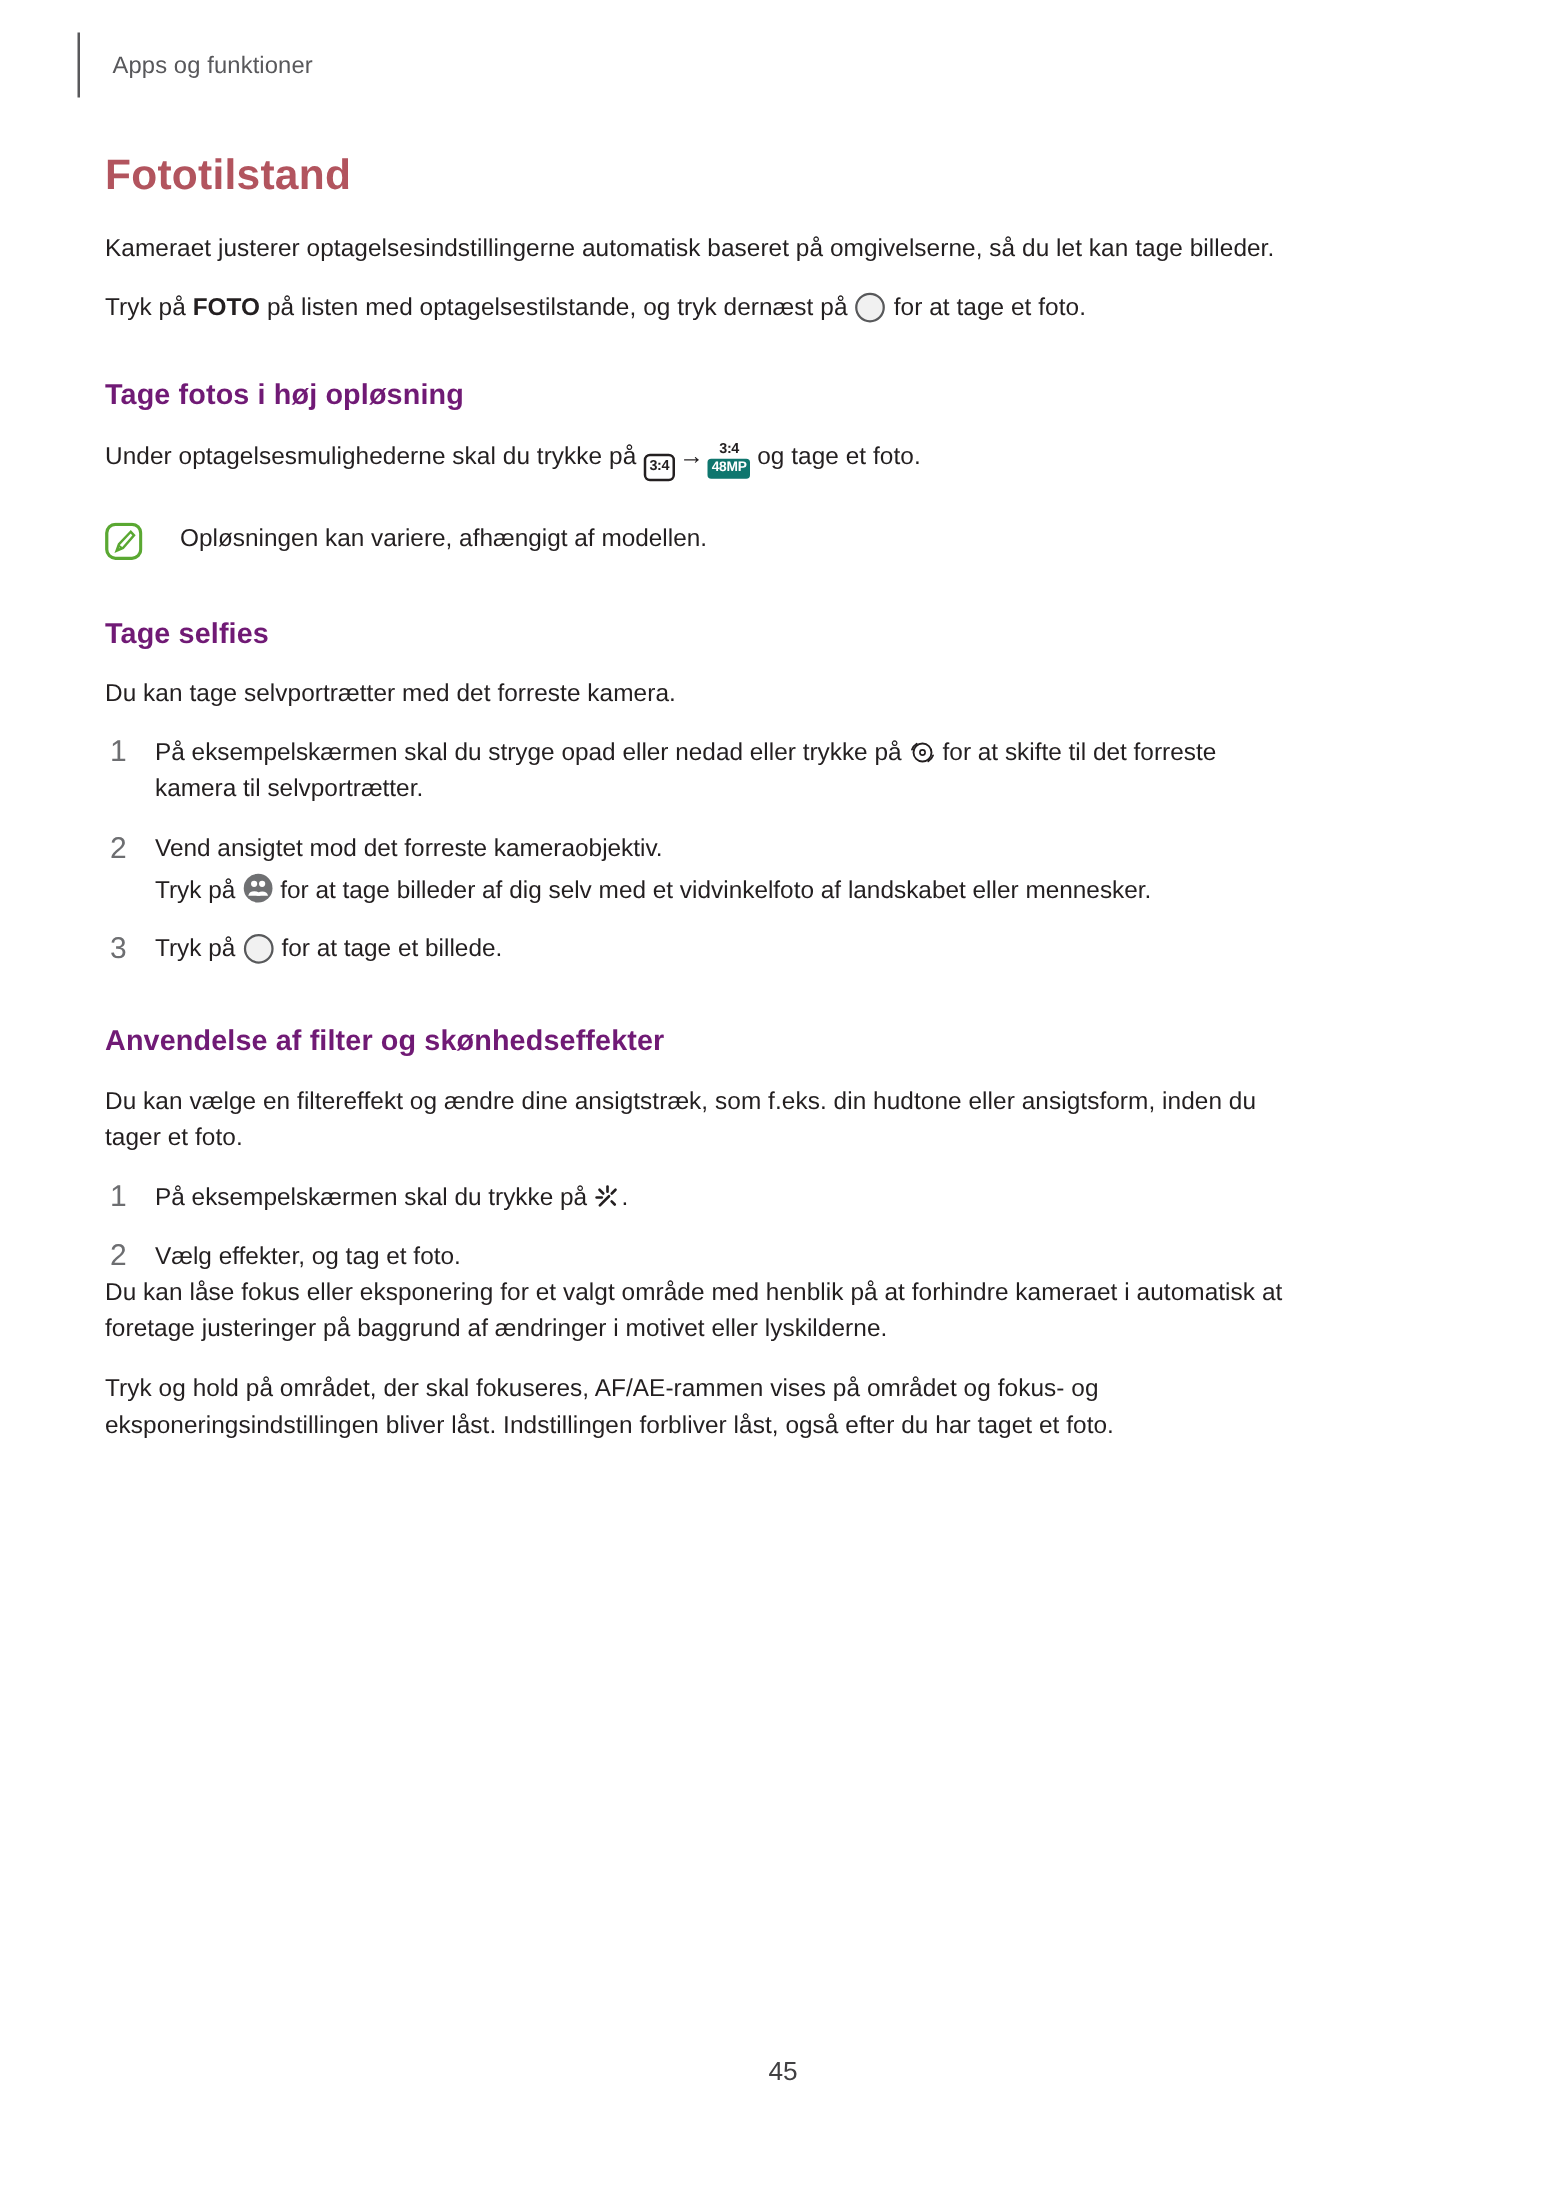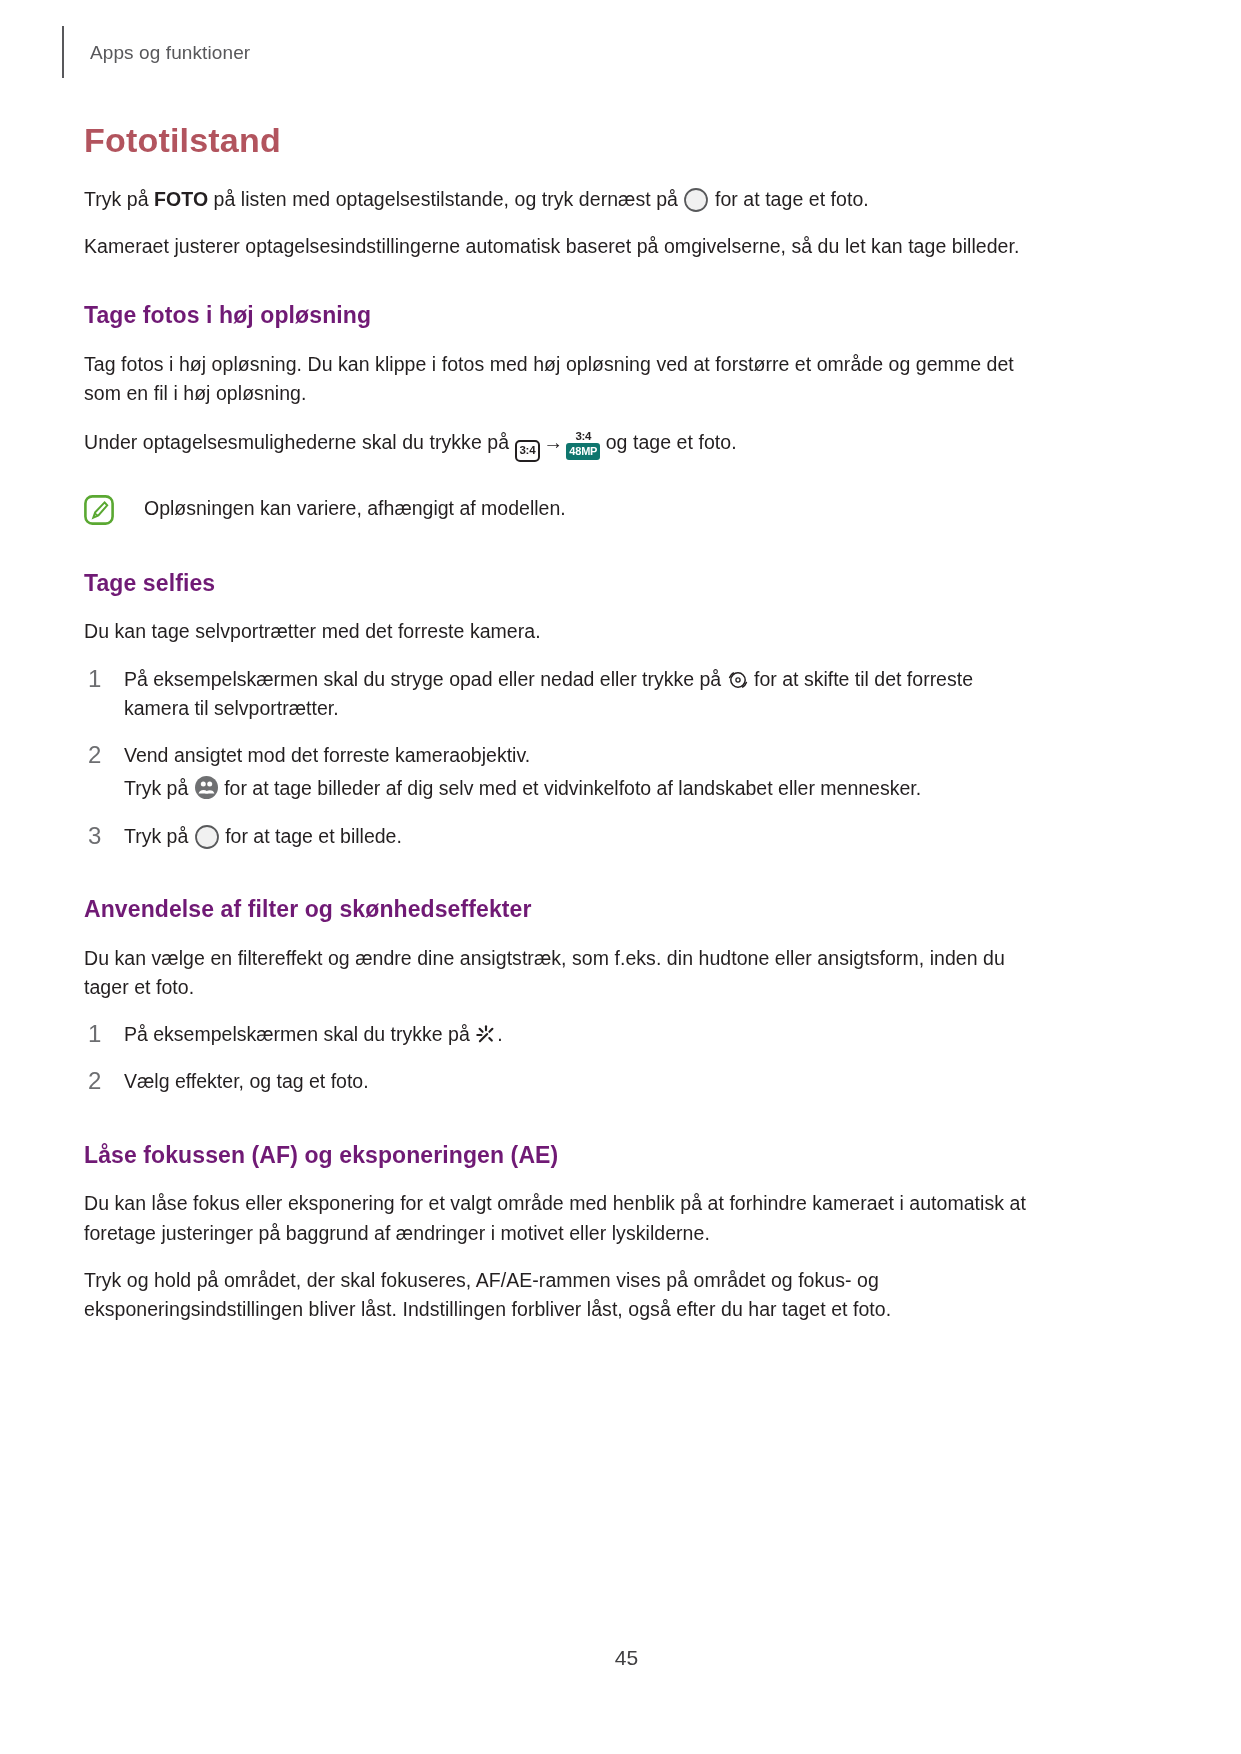--- a/index.html
+++ b/index.html
@@ -208,30 +208,29 @@
 
   <div class="header">
     <div class="header-rule"></div>
     <div class="header-title">Apps og funktioner</div>
   </div>
 
   <div class="content">
 
     <h1 class="doc-title">Fototilstand</h1>
 
+    <p class="body">Kameraet justerer optagelsesindstillingerne automatisk baseret på omgivelserne, så du let kan tage billeder.</p>
+
     <p class="body">
       <span>Tryk på </span><b>FOTO</b><span> på listen med optagelsestilstande, og tryk dernæst på </span><span class="ic ic-shutter"><svg width="26" height="26" viewBox="0 0 26 26">
             <circle cx="13" cy="13" r="11" fill="#f1f1f1" stroke="#58595b" stroke-width="1.8"></circle>
           </svg></span><span> for at tage et foto.</span>
     </p>
 
-    <p class="body">Kameraet justerer optagelsesindstillingerne automatisk baseret på omgivelserne, så du let kan tage billeder.</p>
-
     <h2 class="sect">Tage fotos i høj opløsning</h2>
-    <p class="body">Tag fotos i høj opløsning. Du kan klippe i fotos med høj opløsning ved at forstørre et område og gemme det som en fil i høj opløsning.</p>
     <p class="body">
       <span>Under optagelsesmulighederne skal du trykke på </span><span class="ratio-badge">3:4</span><span class="arrow">→</span><span class="mp-badge"><span class="top">3:4</span><span class="bot">48MP</span></span><span> og tage et foto.</span>
     </p>
 
     <div class="note">
       <div class="note-icon">
         <svg width="30" height="30" viewBox="0 0 30 30">
           <rect x="1.4" y="1.4" width="27.2" height="27.2" rx="7" ry="7" fill="none" stroke="#5aa832" stroke-width="2.6"></rect>
           <path d="M20.6 7.4 L11.2 17.3 L9.3 22.6 L14.4 20.4 L23.2 10.3 Z" fill="none" stroke="#5aa832" stroke-width="2"></path>
           <path d="M10.6 18.2 L14.0 20.9" fill="none" stroke="#5aa832" stroke-width="1.7"></path>
@@ -283,21 +282,20 @@
                 <line x1="4.9" y1="17.3" x2="12.2" y2="10.0"></line>
                 <line x1="16.8" y1="16.6" x2="14.3" y2="14.1"></line>
               </g>
             </svg></span><span>.</span>
       </li>
       <li>
         <span class="num">2</span><span>Vælg effekter, og tag et foto.</span>
       </li>
     </ol>
 
-    <h2 class="sect tight">Låse fokussen (AF) og eksponeringen (AE)</h2>
     <p class="body">Du kan låse fokus eller eksponering for et valgt område med henblik på at forhindre kameraet i automatisk at foretage justeringer på baggrund af ændringer i motivet eller lyskilderne.</p>
     <p class="body">Tryk og hold på området, der skal fokuseres, AF/AE-rammen vises på området og fokus- og eksponeringsindstillingen bliver låst. Indstillingen forbliver låst, også efter du har taget et foto.</p>
 
   </div>
 
   <div class="page-number">45</div>
 
 </div>
 
 </body></html>

